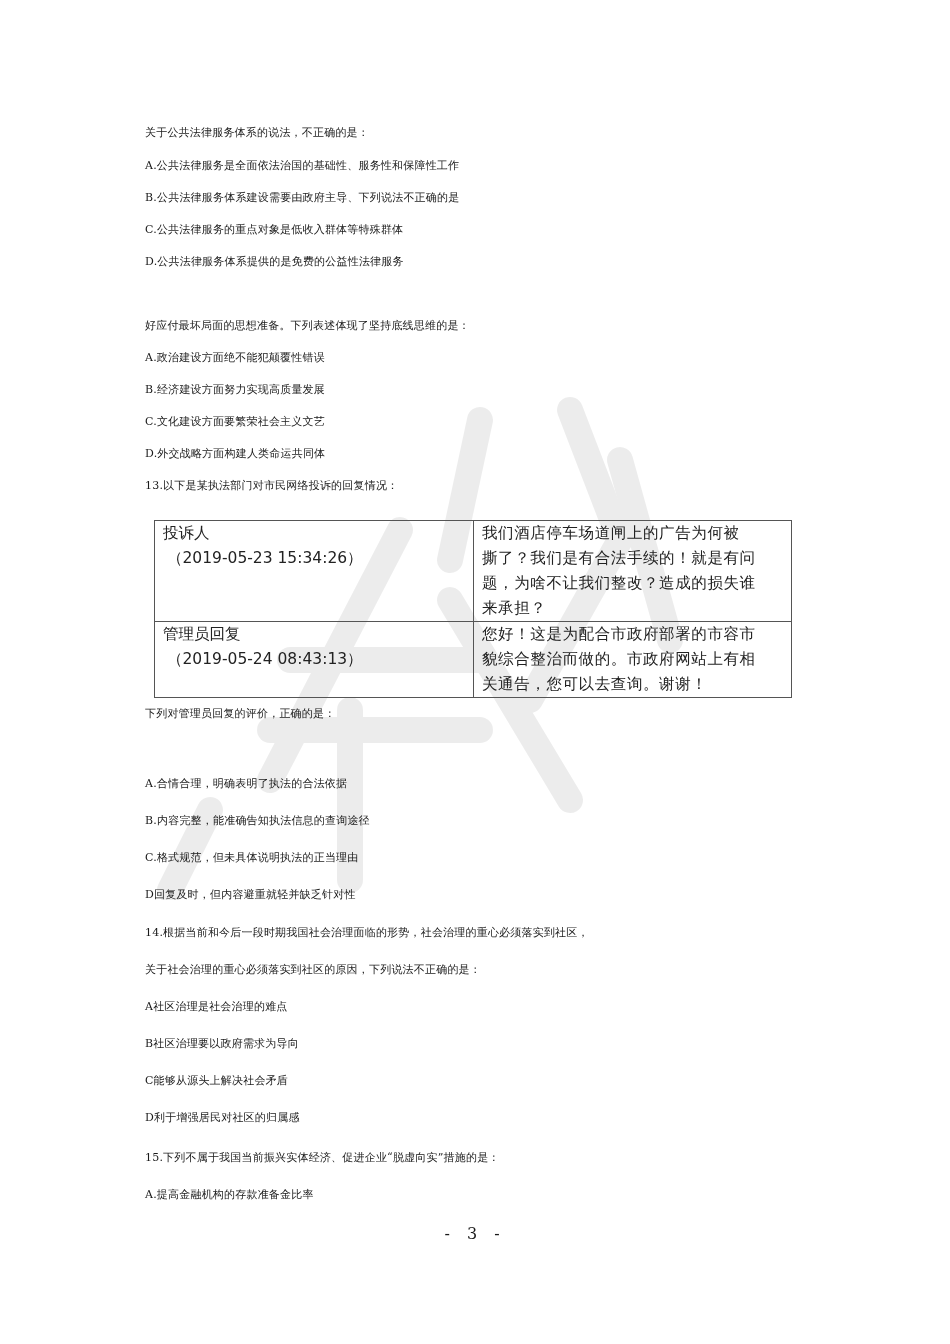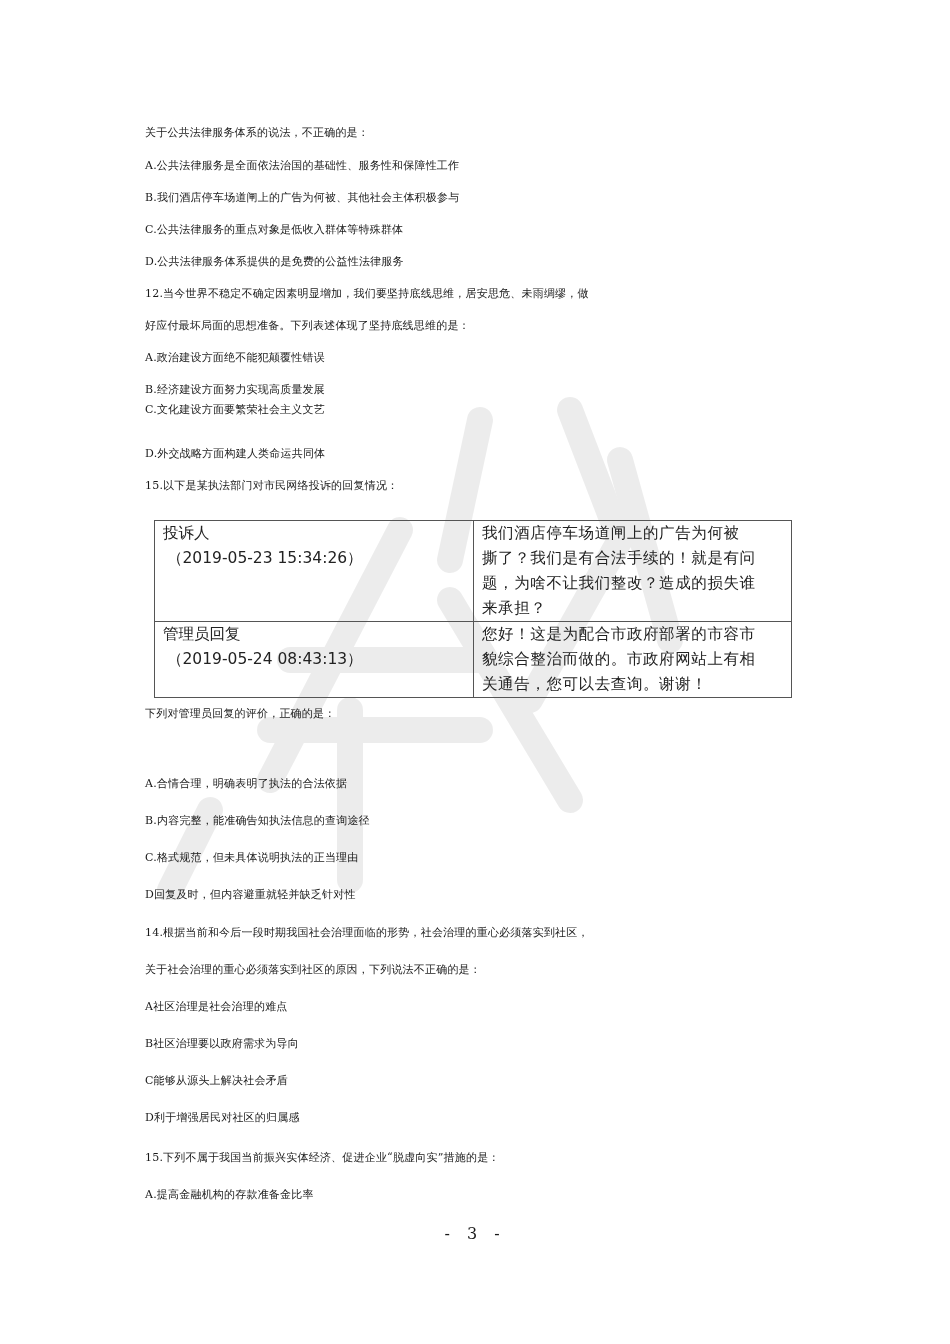--- a/index.html
+++ b/index.html
@@ -30,32 +30,31 @@
       <path d="M300 220 L420 420"></path>
       <path d="M140 280 L330 280"></path>
       <path d="M120 350 L330 350"></path>
       <path d="M60 430 L20 510"></path>
       <path d="M200 330 L200 500"></path>
     </g>
   </svg>
 
   <div class="line" style="top:123px">关于公共法律服务体系的说法，不正确的是：</div>
   <div class="line" style="top:156px">A.公共法律服务是全面依法治国的基础性、服务性和保障性工作</div>
-  <div class="line" style="top:188px">B.我们酒店停车场道闸上的广告为何被、其他社会主体积极参与</div>
+  <div class="line" style="top:188px">B.公共法律服务体系建设需要由政府主导、下列说法不正确的是</div>
   <div class="line" style="top:220px">C.公共法律服务的重点对象是低收入群体等特殊群体</div>
   <div class="line" style="top:252px">D.公共法律服务体系提供的是免费的公益性法律服务</div>
 
-  <div class="line" style="top:284px">12.当今世界不稳定不确定因素明显增加，我们要坚持底线思维，居安思危、未雨绸缪，做</div>
   <div class="line" style="top:316px">好应付最坏局面的思想准备。下列表述体现了坚持底线思维的是：</div>
   <div class="line" style="top:348px">A.政治建设方面绝不能犯颠覆性错误</div>
   <div class="line" style="top:380px">B.经济建设方面努力实现高质量发展</div>
-  <div class="line" style="top:400px">C.文化建设方面要繁荣社会主义文艺</div>
+  <div class="line" style="top:412px">C.文化建设方面要繁荣社会主义文艺</div>
   <div class="line" style="top:444px">D.外交战略方面构建人类命运共同体</div>
 
-  <div class="line" style="top:476px">15.以下是某执法部门对市民网络投诉的回复情况：</div>
+  <div class="line" style="top:476px">13.以下是某执法部门对市民网络投诉的回复情况：</div>
 
   <table class="complaint-table">
     <tbody>
     <tr>
       <td class="left">
         <span>投诉人</span>
         <span class="ts">（2019-05-23 15:34:26）</span>
       </td>
       <td class="right">
         <div>我们酒店停车场道闸上的广告为何被</div>

